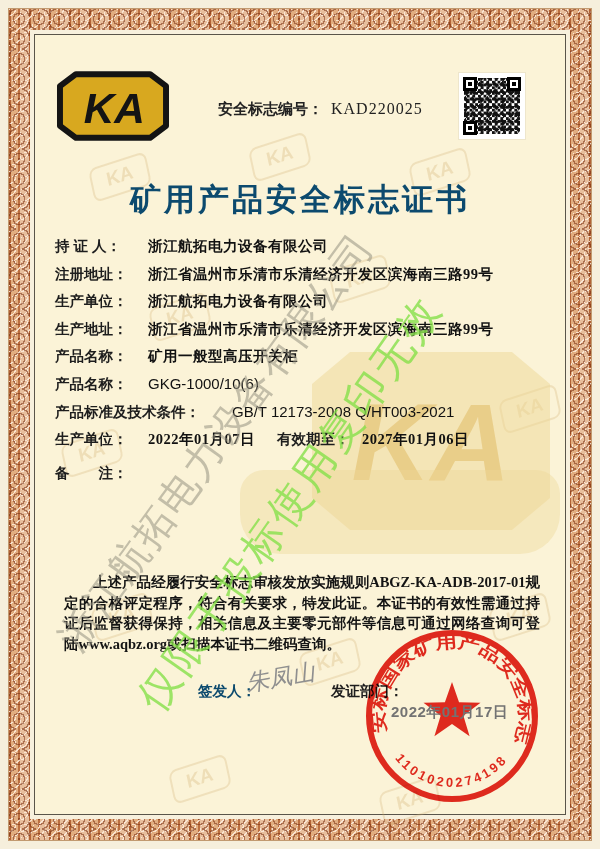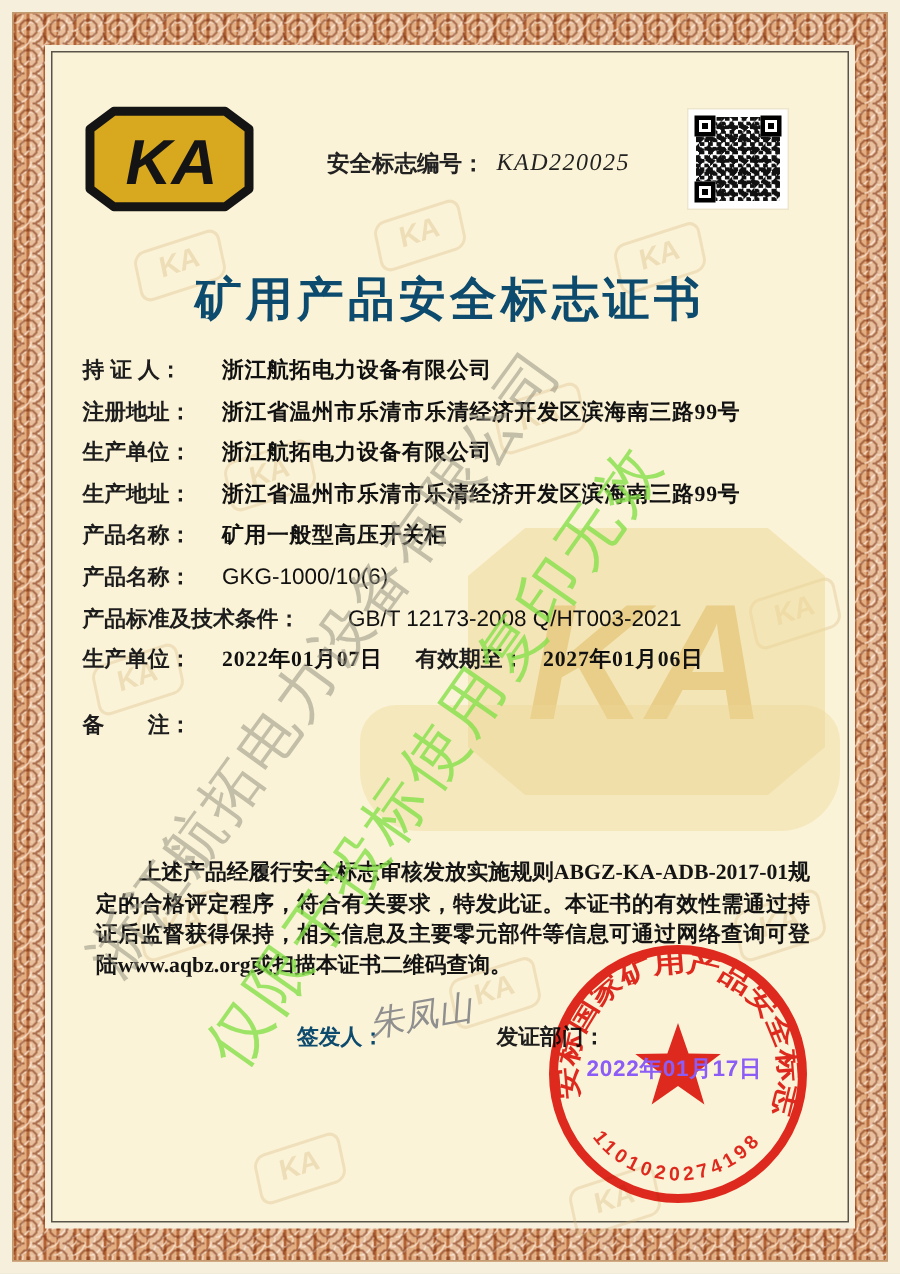--- a/index.html
+++ b/index.html
@@ -33,21 +33,21 @@
   .wm-gray{position:absolute;left:68px;top:618px;transform:rotate(-54deg);transform-origin:0 50%;
            white-space:nowrap;font-size:40px;letter-spacing:2px;font-weight:400;
            color:rgba(150,145,130,.55);z-index:30;pointer-events:none;}
   .wm-green{position:absolute;left:148px;top:678px;transform:rotate(-55deg);transform-origin:0 50%;
            white-space:nowrap;font-size:42px;letter-spacing:3px;font-weight:400;
            color:rgba(134,224,74,.8);z-index:31;pointer-events:none;}
 
   
   .code-row{position:absolute;left:218px;top:100px;font-size:15px;color:#222;display:flex;gap:8px;z-index:10;}
   .code-row .lab{font-weight:700;}
-  .code-row .val{font-family:"Liberation Serif","DejaVu Serif",serif;font-size:16px;letter-spacing:1px;font-style:italic;}
+  .code-row .val{font-family:"Liberation Serif","DejaVu Serif",serif;font-size:16px;letter-spacing:1px;}
   .ka-logo{position:absolute;left:56px;top:70px;width:114px;height:72px;z-index:10;}
   .qr{position:absolute;left:459px;top:73px;width:66px;height:66px;background:#fff;z-index:10;
       box-shadow:0 0 0 1px rgba(0,0,0,.05);}
   .qr .mesh{position:absolute;inset:5px;
       background:
         repeating-conic-gradient(#111 0% 25%, transparent 0% 50%) 0 0/5.6px 5.6px,
         repeating-conic-gradient(from 45deg,#111 0% 20%, transparent 0% 50%) 2px 3px/7.4px 7.4px;}
   .qr .f{position:absolute;width:14px;height:14px;border:3px solid #000;background:#fff;box-sizing:border-box;}
   .qr .f::after{content:"";position:absolute;inset:2px;background:#000;}
   .qr .f1{left:4px;top:4px;} .qr .f2{right:4px;top:4px;} .qr .f3{left:4px;bottom:4px;}
@@ -58,34 +58,34 @@
 
   
   .fields{position:absolute;left:55px;right:40px;top:237px;z-index:10;}
   .row{display:flex;align-items:baseline;height:27.6px;}
   .row .lbl{font-weight:700;font-size:14.5px;color:#1d1d1d;min-width:93px;white-space:nowrap;}
   .row .lbl.wide{min-width:0;margin-right:32px;}
   .row .val{font-family:"Liberation Serif","DejaVu Serif",serif;font-weight:700;font-size:14.5px;
             color:#111;letter-spacing:.5px;white-space:nowrap;}
   .row .val.latin{font-family:"Liberation Sans","DejaVu Sans",sans-serif;font-weight:400;font-size:15px;letter-spacing:0;}
   .row .lbl2{margin-left:22px;min-width:85px;}
-  .row.remark{margin-top:16px;}
+  .row.remark{margin-top:6px;}
 
   .statement{position:absolute;left:52px;right:48px;top:560px;z-index:10;margin:12px;
              font-family:"Liberation Serif","DejaVu Serif",serif;font-weight:700;
              font-size:14.5px;line-height:20.5px;color:#141414;text-align:justify;text-indent:2em;}
 
   
   .shield{position:absolute;left:90px;top:662px;width:66px;height:80px;z-index:10;}
   .issuer-label{position:absolute;left:198px;top:682px;font-weight:700;font-size:14.5px;color:#0c4a6e;z-index:10;}
   .signature{position:absolute;left:246px;top:662px;font-family:"Liberation Serif","DejaVu Serif",serif;
              font-style:italic;font-size:23px;color:#8f8f8f;transform:rotate(-10deg);z-index:10;}
   .dept-label{position:absolute;left:331px;top:682px;font-weight:700;font-size:14.5px;color:#1d1d1d;z-index:10;}
   .seal{position:absolute;left:362px;top:626px;width:180px;height:180px;z-index:40;opacity:.92;mix-blend-mode:multiply;}
-  .seal-date{position:absolute;left:391px;top:703px;z-index:41;font-weight:700;font-size:15px;color:#8b5cf6;
+  .seal-date{position:absolute;left:391px;top:703px;z-index:41;font-weight:700;font-size:15px;color:#737373;
              font-family:"Liberation Sans","DejaVu Sans",sans-serif;letter-spacing:.5px;}
 </style>
 </head>
 <body>
 
 <div class="cert">
   <div class="frame"></div>
   <div class="gap"></div>
   <div class="inner"></div>
 

